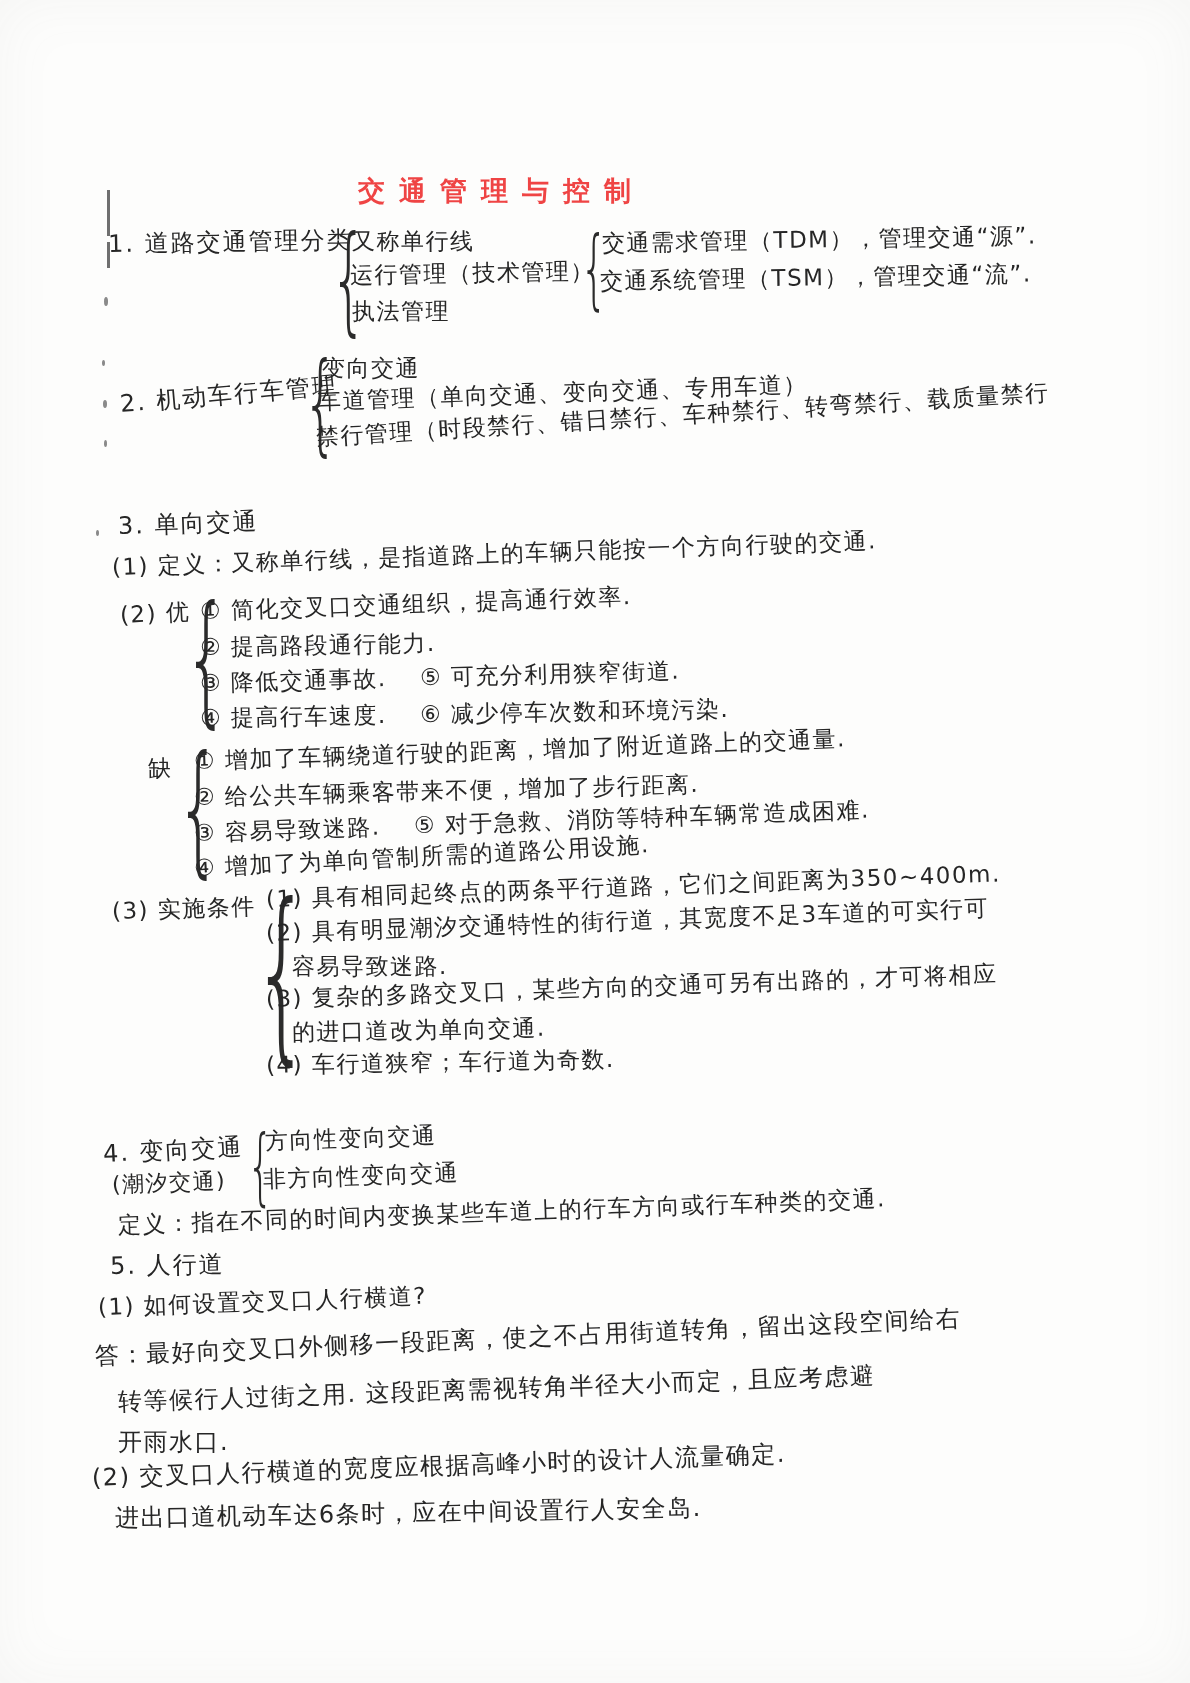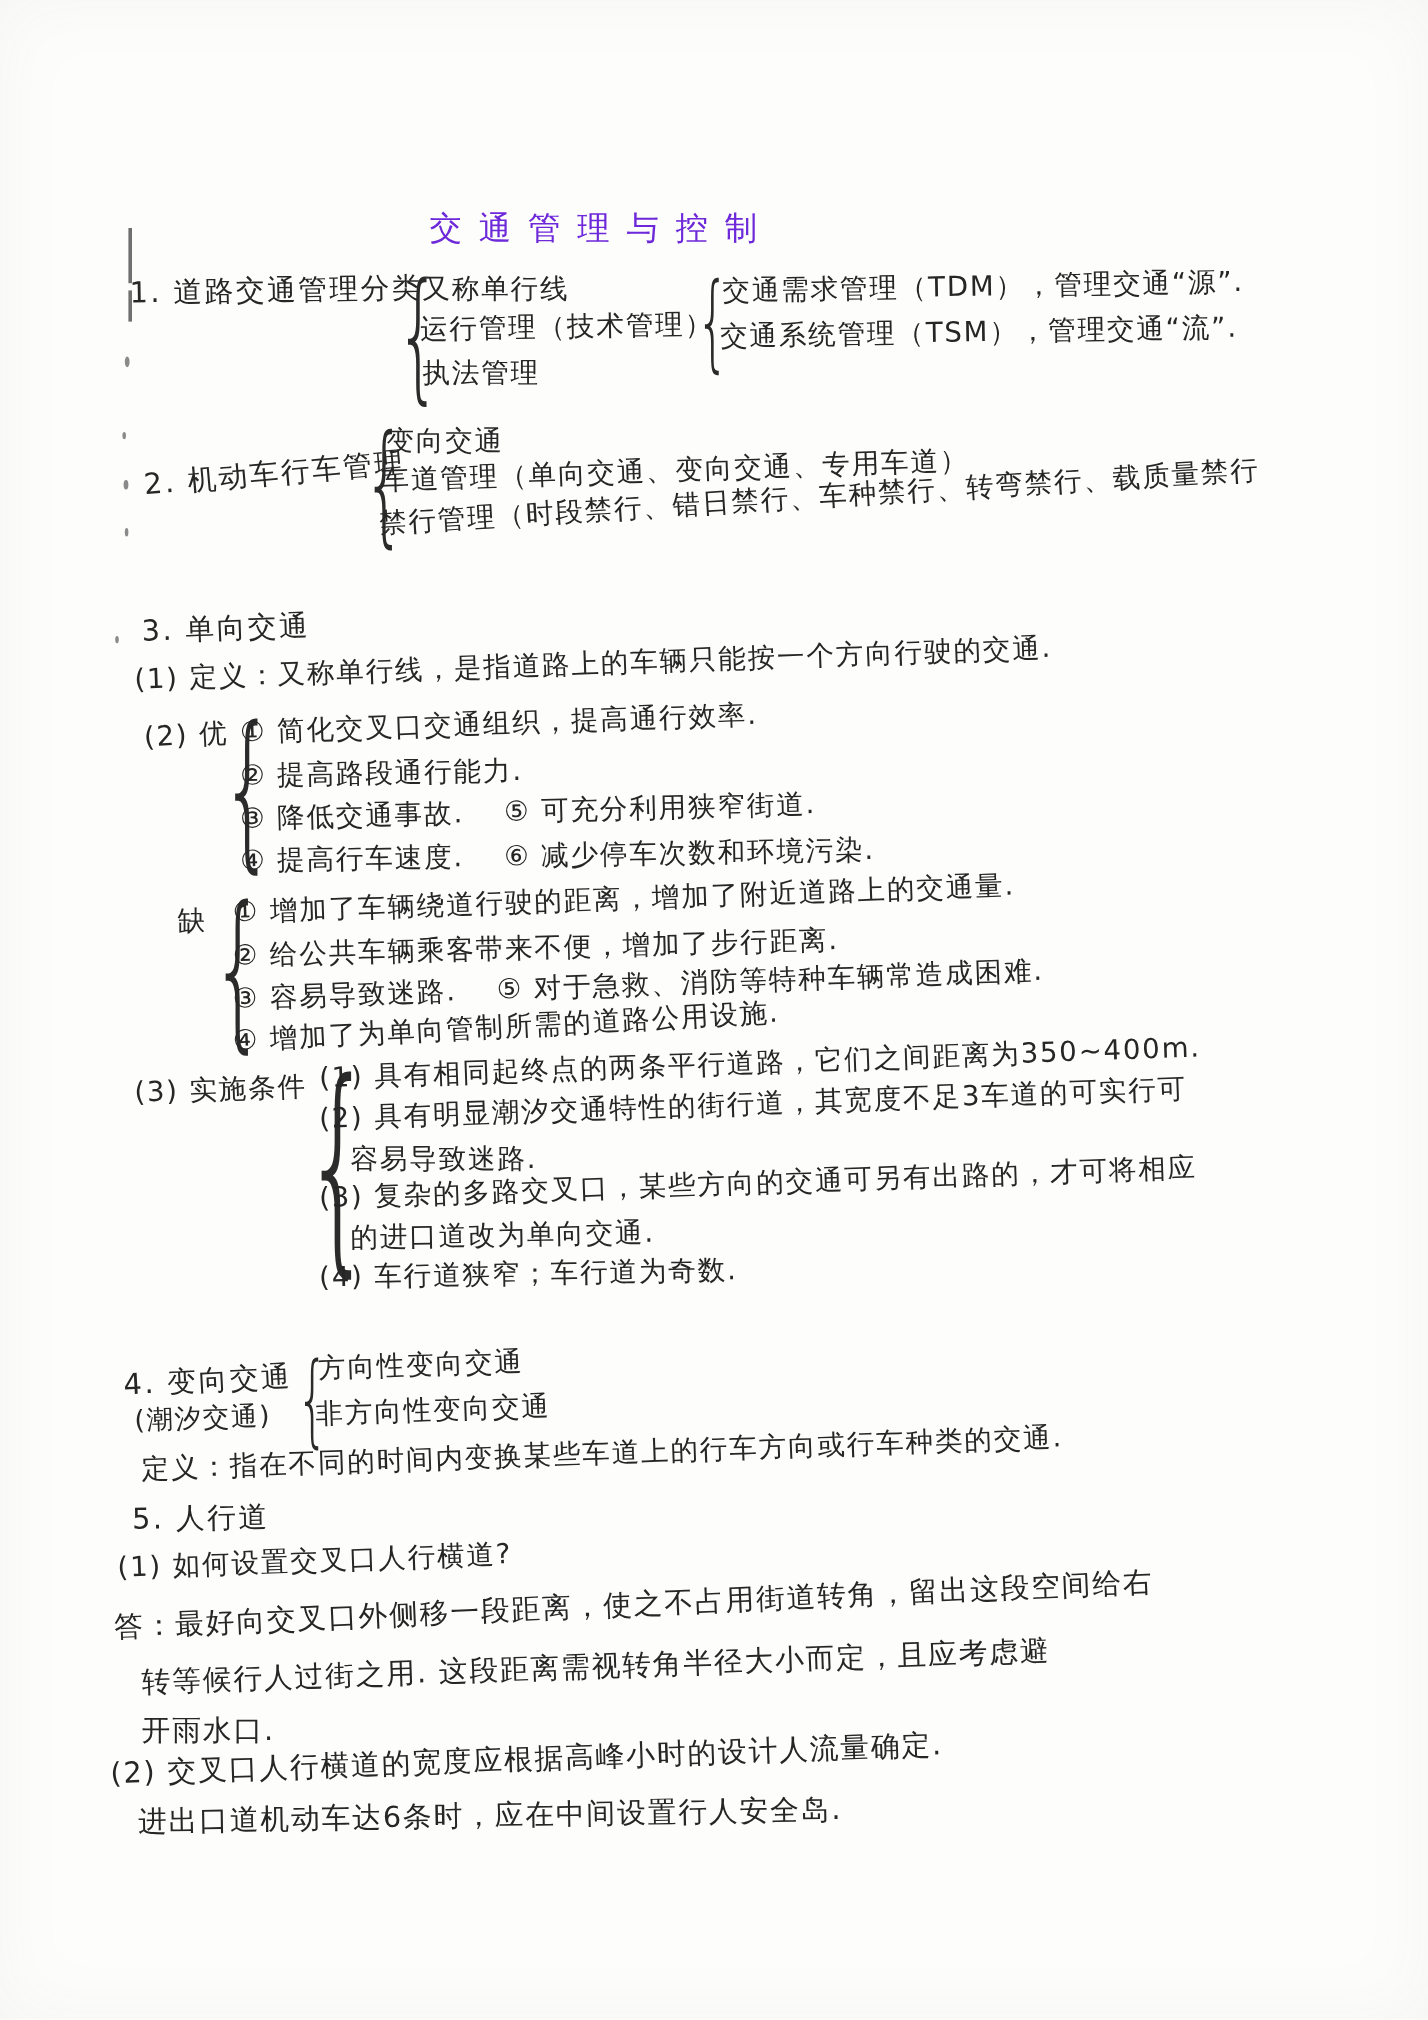--- a/index.html
+++ b/index.html
@@ -25,21 +25,22 @@
     transform-origin: left center;
     line-height: 1.2;
   }
   .heading {
     font-size: 24px;
     letter-spacing: 2px;
   }
   .title {
     font-size: 27px;
     letter-spacing: 14px;
-    color: #6d28d9;
+    color: #ef4444;
+    font-weight: bold;
   }
   .brace {
     position: absolute;
     line-height: 1;
     color: #2b2b2b;
     transform: scaleX(0.5);
     transform-origin: left top;
     font-weight: 200;
     white-space: nowrap;
   }

